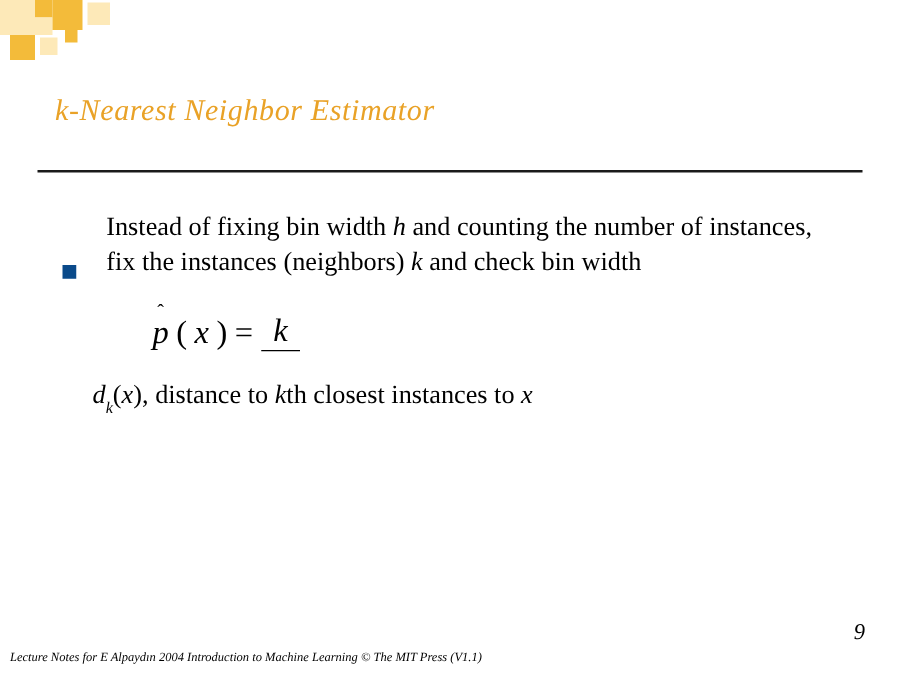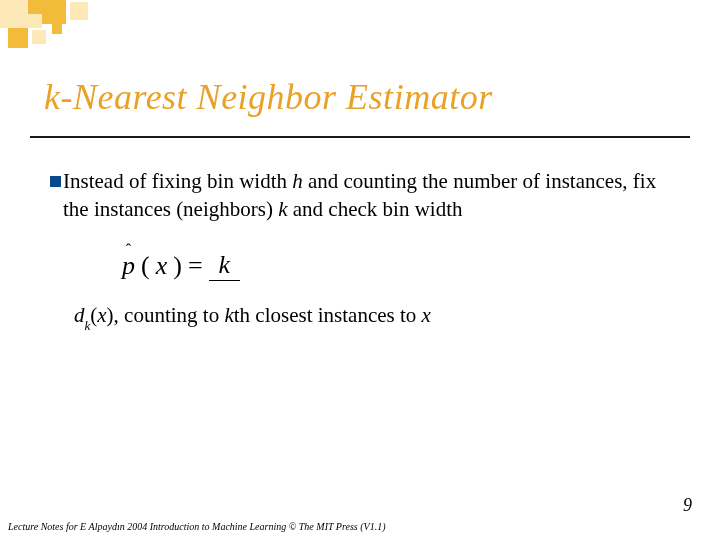--- a/index.html
+++ b/index.html
@@ -23,21 +23,21 @@
   .sq {
     position: absolute;
     background: #f3bb3a;
   }
   .sq.light { background: #fde9b8; }
   .slide-title {
     position: absolute;
     top: 76px;
     left: 44px;
     right: 40px;
-    font-size: 36px;
+    font-size: 24px;
     font-style: italic;
     color: #e9a227;
     font-weight: 400;
     letter-spacing: 0.5px;
   }
   .rule {
     position: absolute;
     top: 136px;
     left: 30px;
     right: 30px;
@@ -45,22 +45,22 @@
     background: #1a1a1a;
   }
   .body {
     position: absolute;
     top: 168px;
     left: 50px;
     right: 50px;
   }
   .bullet-row {
     display: flex;
-    align-items: flex-start;
-    gap: 2px;
+    align-items: flex-end;
+    gap: 24px;
     margin-bottom: 12px;
   }
   .bullet-mark {
     width: 11px;
     height: 11px;
     background: #0a4a8a;
     flex: 0 0 11px;
     margin-top: 8px;
   }
   .bullet-text {
@@ -169,19 +169,19 @@
         <span>)</span>
       <span>=</span>
       <span class="frac">
         <span class="num"><i>k</i></span>
         <span class="bar"></span>
       </span>
     </div>
   </div>
 
   <div class="explain">
-    <i>d</i><span class="sub">k</span><span>(</span><i>x</i><span>)</span><span>, counting to </span><i>k</i><span>th closest instances to </span><i>x</i>
+    <i>d</i><span class="sub">k</span><span>(</span><i>x</i><span>)</span><span>, distance to </span><i>k</i><span>th closest instances to </span><i>x</i>
   </div>
 
 </div>
 
 <div class="footer">Lecture Notes for E Alpaydın 2004 Introduction to Machine Learning © The MIT Press (V1.1)</div>
 <div class="page-num">9</div>
 
 </body></html>

